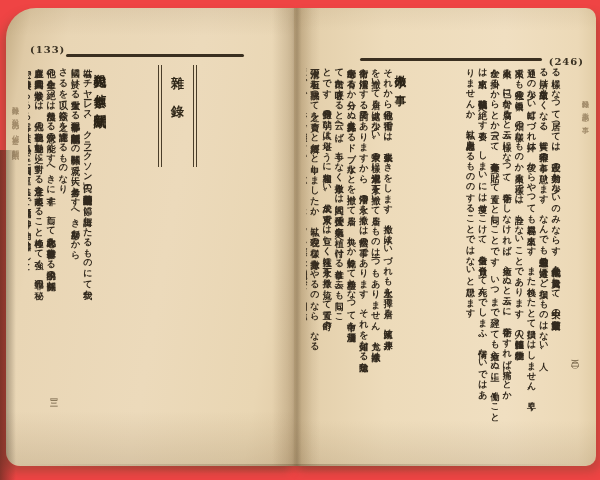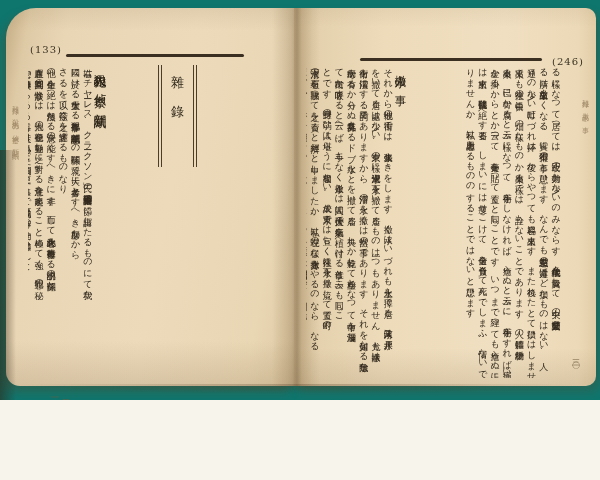--- a/index.html
+++ b/index.html
@@ -1,17 +1,17 @@
 <!DOCTYPE html>
 <html><head>
 <meta charset="utf-8">
 <style>
   html,body{margin:0;padding:0;background:#f7f4ec;}
-  #photo{position:relative;width:600px;height:400px;overflow:hidden;
-         background:#0f766e;font-family:"DejaVu Serif", serif;}
+  #photo{position:relative;width:600px;height:480px;overflow:hidden;
+         background:#ef4444;font-family:"DejaVu Serif", serif;font-weight:bold;}
 
   
   .page{position:absolute;top:8px;bottom:14px;}
   #left-page{left:6px;width:288px;
     background:
       linear-gradient(180deg, rgba(120,95,60,.10) 0%, rgba(0,0,0,0) 6%, rgba(0,0,0,0) 88%, rgba(120,95,60,.18) 100%),
       linear-gradient(100deg, #c2ab83 0%, #dfcaa6 7%, #e9d6b5 18%, #ecdabb 55%, #e9d6b3 86%, #dfc9a4 100%);
     border-top-left-radius:30px;border-bottom-left-radius:14px;
     box-shadow:-4px 6px 10px rgba(90,70,40,.35);}
   #right-page{left:294px;width:302px;

